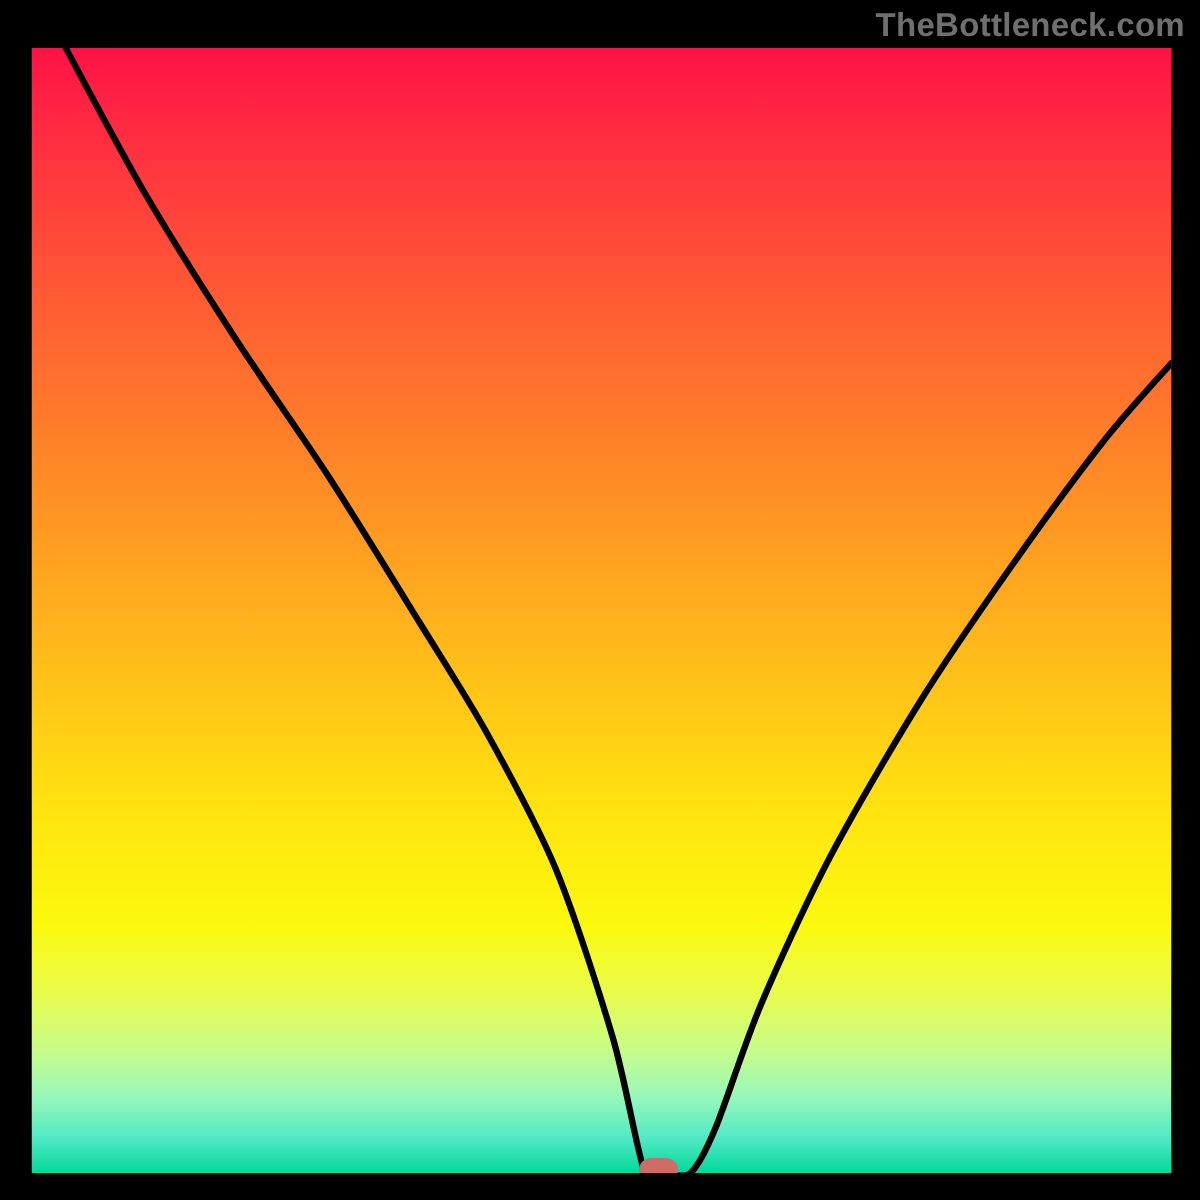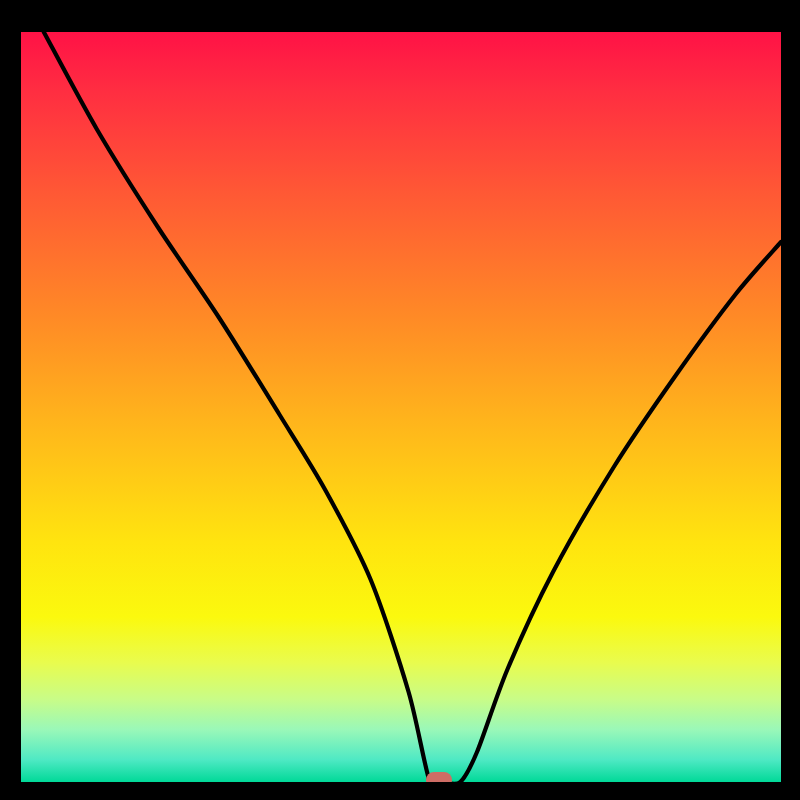--- a/index.html
+++ b/index.html
@@ -70,20 +70,21 @@
     height: 16px;
     border-radius: 8px;
     background: #ce6d65;
   }
 </style>
 </head>
 <body>
 
 <div class="frame">
 
+  <div class="attribution">TheBottleneck.com</div>
 
   <div class="plot-area">
     <div class="gradient"></div>
 
     <svg class="curve" viewBox="0 0 760 750" preserveAspectRatio="none">
       <path id="curve-path" d="M 22.8 0 C 30.336666666666666 13.8125, 59.85000000000001 69.875, 76 97.5 C 92.14999999999999 125.125, 119.57333333333332 168.4375, 136.79999999999998 195 C 154.02666666666664 221.5625, 180.37333333333333 258.4375, 197.6 285 C 214.82666666666665 311.5625, 243.3266666666667 358.0625, 258.40000000000003 382.5 C 273.47333333333336 406.9375, 291.08 434.125, 304 457.5 C 316.92 480.875, 337.75666666666666 518.8125, 349.6 547.5 C 361.4433333333334 576.1875, 379.20200000000006 631.3125, 387.6 660 C 395.998 688.6875, 404.03499999999997 737.25, 408.87999999999994 750 C 413.7249999999999 762.75, 417.49333333333334 750, 421.8 750 C 426.1066666666667 750, 434.43499999999995 754.25, 439.28 750 C 444.125 745.75, 449.32466666666664 735.9375, 456 720 C 462.67533333333336 704.0625, 475.6333333333334 663, 486.40000000000003 637.5 C 497.1666666666667 612, 516.9266666666666 568.6875, 532 540 C 547.0733333333334 511.3125, 575.5733333333334 462.625, 592.8000000000001 435 C 610.0266666666668 407.375, 636.3733333333333 369.4375, 653.6 345 C 670.8266666666667 320.5625, 699.3266666666666 281.625, 714.4 262.5 C 729.4733333333334 243.375, 753.54 217.4375, 760 210" stroke="#000" stroke-width="4.2" fill="none" stroke-linecap="round" stroke-linejoin="round"></path>
     </svg>
 
     <div id="marker" class="marker" style="left: 405px; top: 740px;"></div>
   </div>

